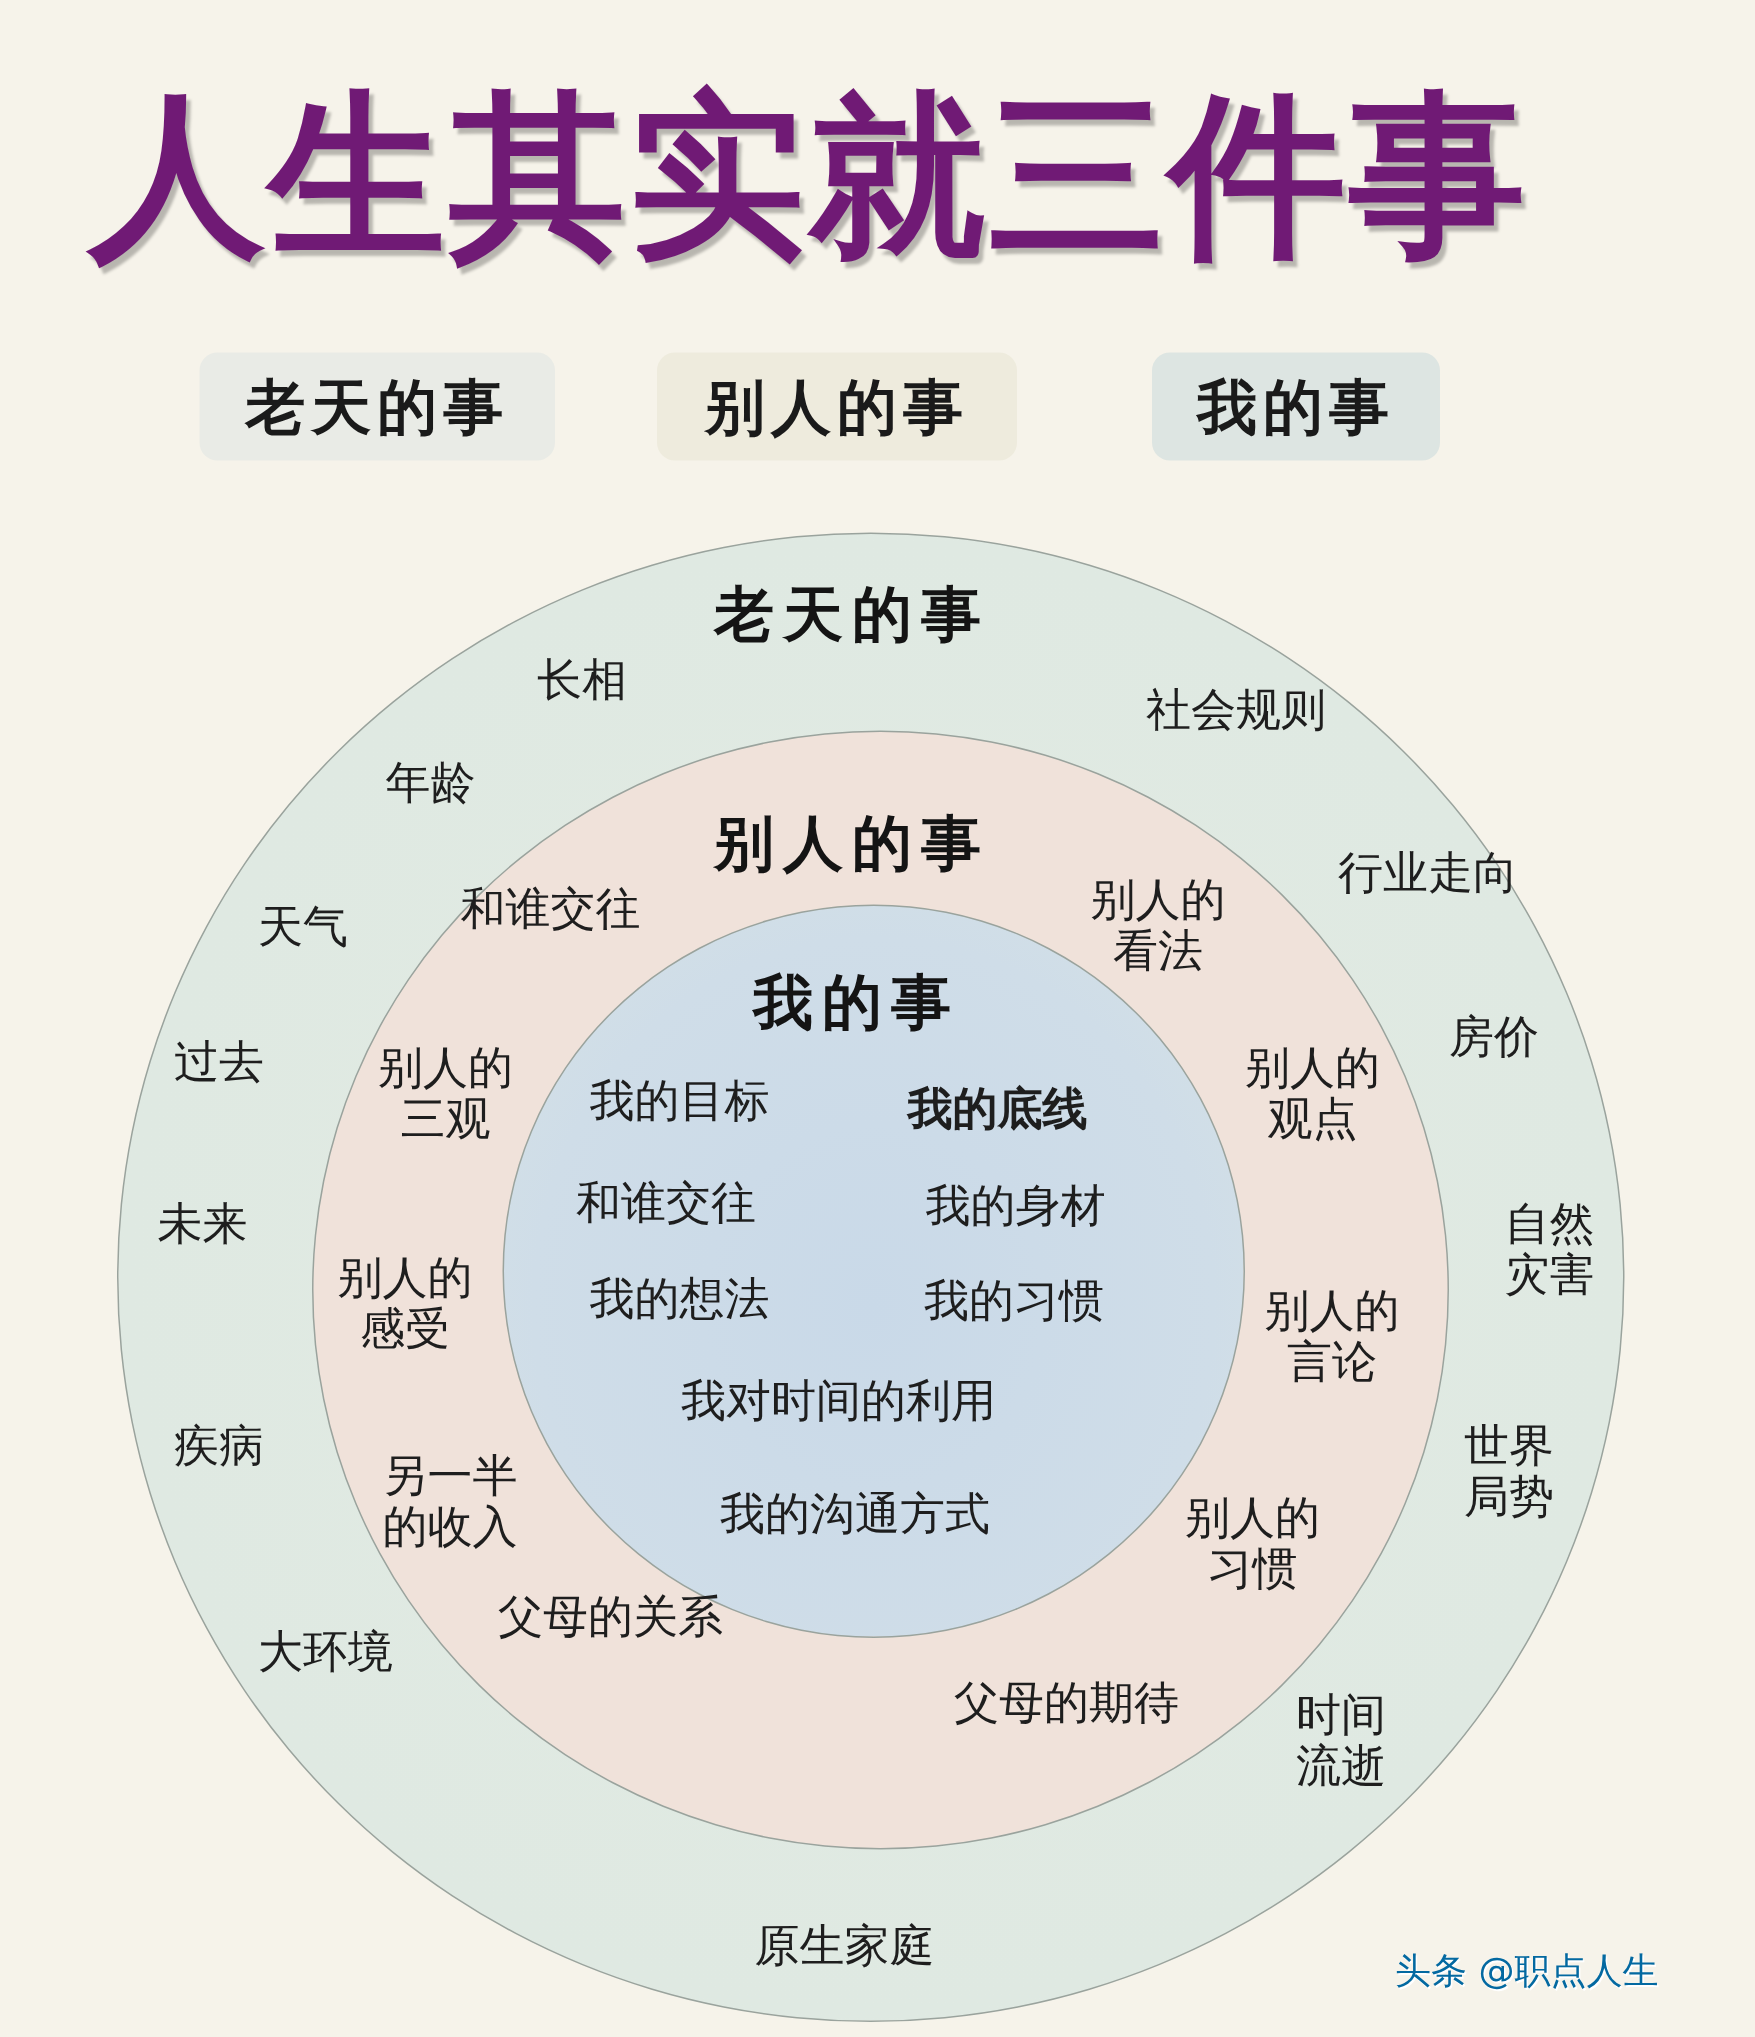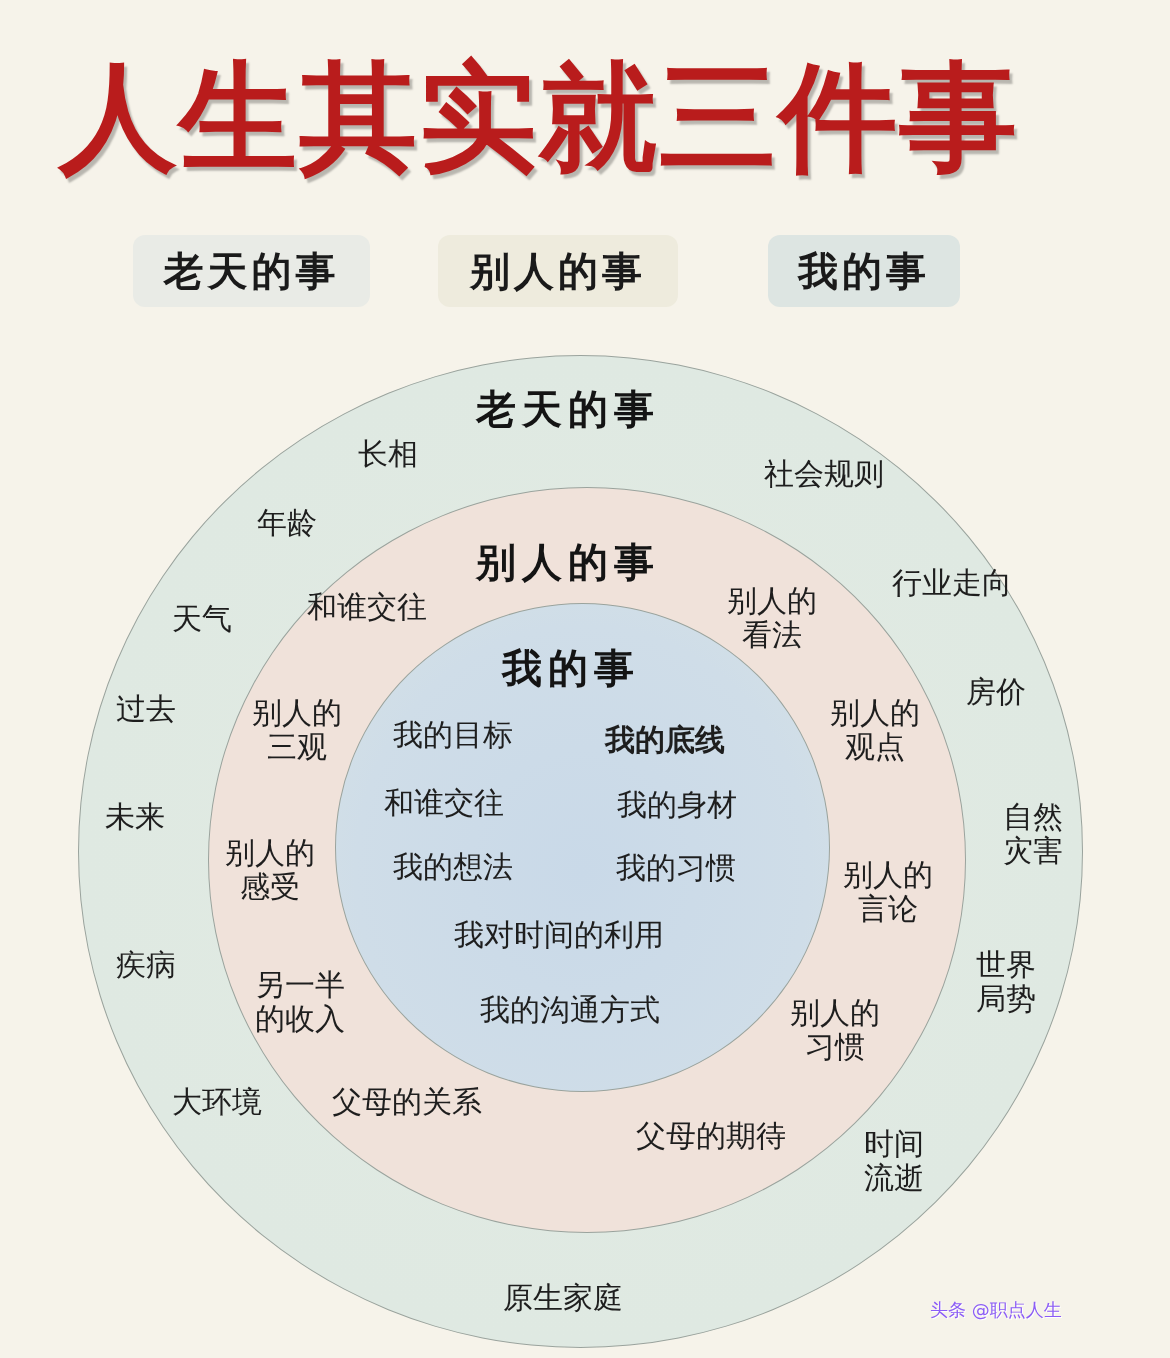--- a/index.html
+++ b/index.html
@@ -6,21 +6,21 @@
     body {
       width: 1170px; height: 1358px;
       background: #f6f3ea;
       position: relative; overflow: hidden;
       font-family: "DejaVu Sans", "Liberation Sans", sans-serif;
       color: #1c1c1c;
     }
     .title {
       position: absolute; left: 0; top: 52px; width: 1078px;
       text-align: center; font-size: 118px; font-weight: 900;
-      letter-spacing: 2px; color: #b91c1c;
+      letter-spacing: 2px; color: #701a75;
       text-shadow: 3px 4px 2px rgba(0,0,0,0.25);
       line-height: 130px;
     }
     .legend { position: absolute; top: 235px; height: 72px; border-radius: 12px;
       display: flex; align-items: center; justify-content: center;
       font-size: 40px; font-weight: 900; letter-spacing: 4px; color: #1a1a1a; }
     .legend.l1 { left: 133px; width: 237px; background: #e9ebe6; }
     .legend.l2 { left: 438px; width: 240px; background: #eeebdd; }
     .legend.l3 { left: 768px; width: 192px; background: #dde5e2; }
 
@@ -28,21 +28,21 @@
     .ring.outer { left: 78px; top: 355px; width: 1005px; height: 993px;
       background: radial-gradient(ellipse at 50% 50%, #e2ebe3 0%, #dfe9e2 70%, #e4ece5 100%); }
     .ring.middle { left: 208px; top: 487px; width: 758px; height: 746px;
       background: #f0e2da; }
     .ring.inner { left: 335px; top: 603px; width: 495px; height: 489px;
       background: radial-gradient(ellipse at 50% 55%, #c9d9e8 0%, #cfdde8 65%, #d6e2e4 100%); }
 
     .label { position: absolute; font-size: 30px; line-height: 34px; text-align: center; white-space: pre; color: #1e1e1e; }
     .heading { position: absolute; font-size: 40px; font-weight: 900; letter-spacing: 6px; color: #141414; white-space: nowrap; }
 
-    .watermark { position: absolute; left: 930px; top: 1298px; font-size: 18px; color: #8b5cf6; white-space: nowrap;
+    .watermark { position: absolute; left: 930px; top: 1298px; font-size: 24px; color: #0369a1; white-space: nowrap;
       text-shadow: 1px 1px 0 #fff; }
   </style>
 </head>
 <body>
 
 <div class="title">人生其实就三件事</div>
 
 <div class="legend l1">老天的事</div>
 <div class="legend l2">别人的事</div>
 <div class="legend l3">我的事</div>
@@ -79,21 +79,21 @@
 <div class="label" style="left:830px;top:696px;">别人的
 观点</div>
 <div class="label" style="left:225px;top:836px;">别人的
 感受</div>
 <div class="label" style="left:843px;top:858px;">别人的
 言论</div>
 <div class="label" style="left:255px;top:968px;">另一半
 的收入</div>
 <div class="label" style="left:790px;top:996px;">别人的
 习惯</div>
-<div class="label" style="left:332px;top:1085px;">父母的关系</div>
+<div class="label" style="left:332px;top:1062px;">父母的关系</div>
 <div class="label" style="left:636px;top:1119px;">父母的期待</div>
 
 <div class="heading" style="left:502px;top:641px;">我的事</div>
 <div class="label" style="left:393px;top:718px;">我的目标</div>
 <div class="label" style="left:605px;top:723px;font-weight:bold;">我的底线</div>
 <div class="label" style="left:384px;top:786px;">和谁交往</div>
 <div class="label" style="left:605px;top:788px;margin-left:12px;">我的身材</div>
 <div class="label" style="left:393px;top:850px;">我的想法</div>
 <div class="label" style="left:616px;top:851px;">我的习惯</div>
 <div class="label" style="left:454px;top:918px;">我对时间的利用</div>

